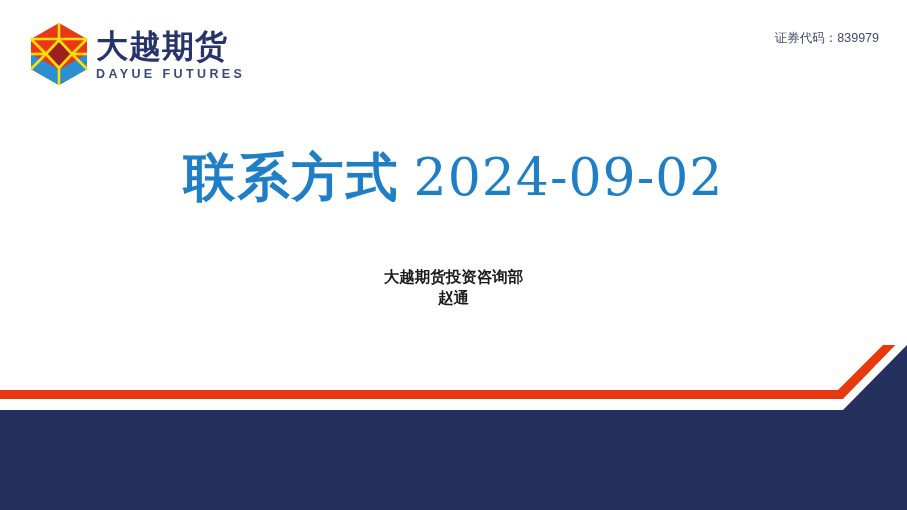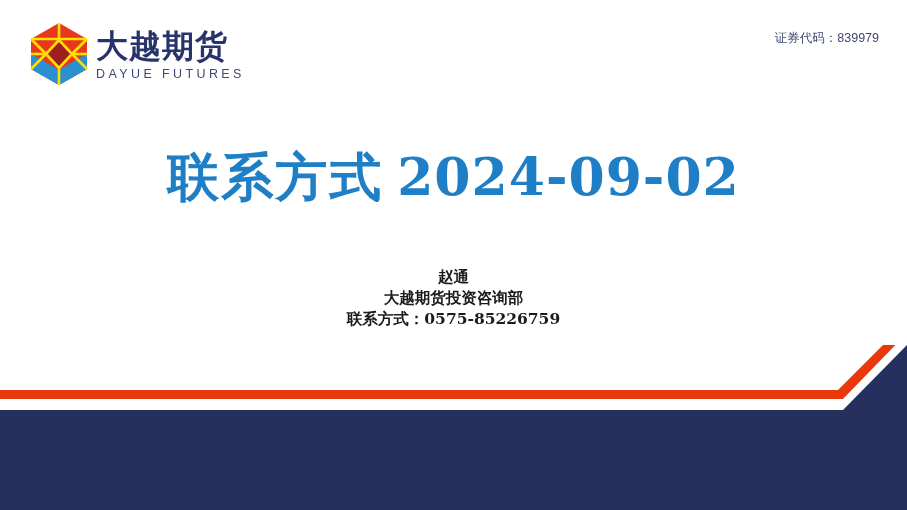--- a/index.html
+++ b/index.html
@@ -46,21 +46,21 @@
     font-family: "DejaVu Sans", "Liberation Sans", sans-serif;
     font-size: 32px;
     font-weight: 700;
     color: #27336b;
     letter-spacing: 1px;
     white-space: nowrap;
   }
   .logo-en {
     font-family: "Liberation Sans", "DejaVu Sans", sans-serif;
     font-size: 12.5px;
-    font-weight: 400;
+    font-weight: 700;
     color: #3c4878;
     letter-spacing: 3.4px;
     margin-top: 6px;
     white-space: nowrap;
   }
 
   
   .security-code {
     position: absolute;
     right: 28px;
@@ -80,21 +80,21 @@
     text-align: center;
     font-family: "DejaVu Sans", "Liberation Sans", sans-serif;
     font-size: 52px;
     font-weight: 700;
     color: #1f7fc6;
     letter-spacing: 2px;
     white-space: nowrap;
   }
   .title .title-date {
     font-family: "DejaVu Serif", "Liberation Serif", serif;
-    font-weight: 700;
+    font-weight: 400;
     letter-spacing: 1px;
     margin-left: 14px;
   }
 
   
   .contact {
     position: absolute;
     left: 0;
     right: 0;
     top: 266px;
@@ -152,23 +152,22 @@
     </div>
   </div>
 
   <div class="security-code">证券代码：839979</div>
 
   <div class="title">
     <span>联系方式</span><span class="title-date">2024-09-02</span>
   </div>
 
   <div class="contact">
+    <div>大越期货投资咨询部</div>
     <div>赵通</div>
-    <div>大越期货投资咨询部</div>
-    <div>联系方式：0575-85226759</div>
   </div>
 
   <svg class="band" viewBox="0 0 907 165" preserveAspectRatio="none">
 
     <path d="M0,65 L843,65 L907,0 L907,165 L0,165 Z" fill="#26305e"></path>
 
     <path d="M0,52 L841,52 L907,-14 L907,-4 L845,62 L0,62 Z" fill="#ffffff"></path>
 
     <path d="M0,45 L838,45 L907,-24 L907,-12 L843,54 L0,54 Z" fill="#e8380d"></path>
 

